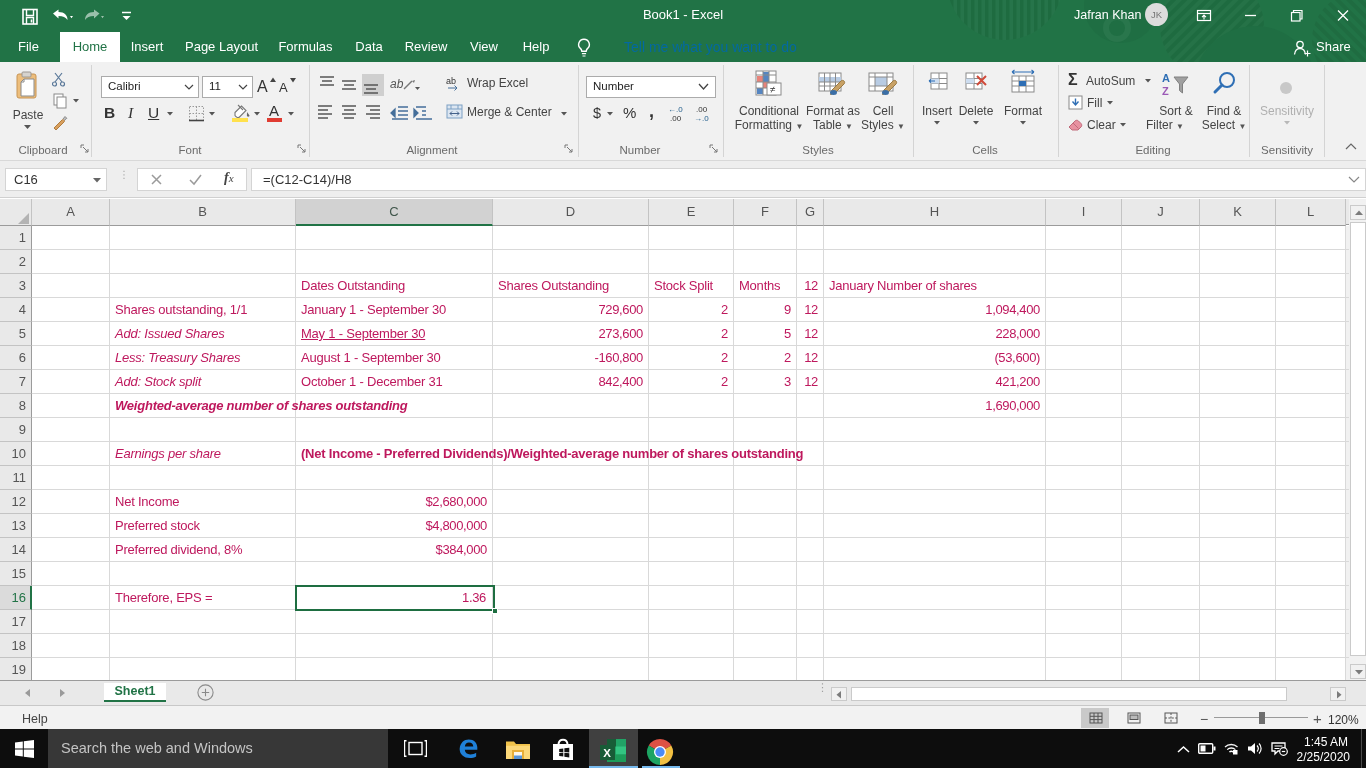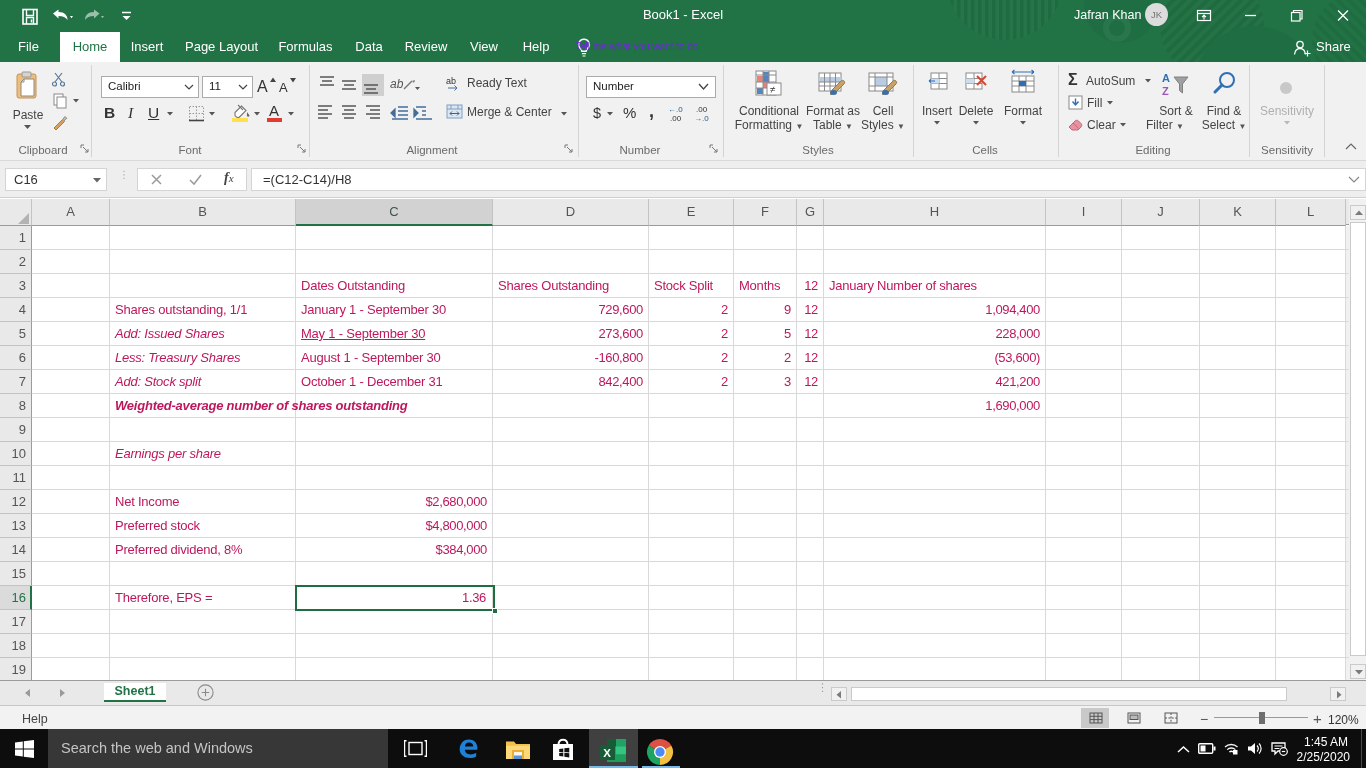--- a/index.html
+++ b/index.html
@@ -101,21 +101,21 @@
   <div class="tab" style="left:342px;width:54px">Data</div>
   <div class="tab" style="left:396px;width:60px">Review</div>
   <div class="tab" style="left:456px;width:56px">View</div>
   <div class="tab" style="left:512px;width:48px">Help</div>
   <svg class="abs" style="left:575px;top:5px" width="18" height="22" viewBox="0 0 18 22">
     <g stroke="#fff" fill="none" stroke-width="1.4">
       <path d="M9 2.2 a5.3 5.3 0 0 1 3.4 9.4 c-0.8 0.7 -1.1 1.6 -1.2 2.6 h-4.4 c-0.1 -1 -0.4 -1.9 -1.2 -2.6 A5.3 5.3 0 0 1 9 2.2 z"></path>
       <path d="M6.9 16.6 h4.2 M7.5 19 h3" stroke-width="1.2"></path>
     </g>
   </svg>
-  <div class="abs" style="left:575px;top:0;line-height:30px;font-size:10px;color:#6d28d9">Tell me what you want to do</div>
+  <div class="abs" style="left:624px;top:0;line-height:30px;font-size:14px;color:#0369a1">Tell me what you want to do</div>
   <svg class="abs" style="left:1292px;top:6px" width="22" height="20" viewBox="0 0 22 20">
     <g stroke="#fff" fill="none" stroke-width="1.3">
       <circle cx="8" cy="6.5" r="3.2"></circle>
       <path d="M2.5 16.5 c0.5 -4 2.5 -6 5.5 -6 s5 2 5.5 6"></path>
       <path d="M15.5 12.5 v6 m-3 -3 h6" stroke-width="1.2"></path>
     </g>
   </svg>
   <div class="abs" style="left:1316px;top:0;line-height:30px;font-size:13px;color:#fff">Share</div>
 </div>
 
@@ -258,21 +258,21 @@
       <path d="M8 2 h10 M8 6 h10 M8 10 h10 M2 14 h16"></path>
       <path d="M5 4 v8 l-4 -4 z" fill="#446e9a"></path>
       <path d="M24 2 h10 M30 6 h4 M30 10 h4 M24 14 h16" transform="translate(2,0)"></path>
       <path d="M25 4 v8 l4 -4 z" fill="#446e9a" transform="translate(-1,0)"></path>
     </g>
   </svg>
   <svg class="abs" style="left:446px;top:13px" width="18" height="18" viewBox="0 0 18 18">
     <text x="0" y="9" font-size="9" fill="#333">ab</text>
     <path d="M2 13 h9 m0 0 l-2.5 -2.5 m2.5 2.5 l-2.5 2.5" stroke="#446e9a" fill="none"></path>
   </svg>
-  <div class="abs" style="left:467px;top:14px;font-size:12px;color:#444">Ready Text</div>
+  <div class="abs" style="left:467px;top:14px;font-size:12px;color:#444">Wrap Excel</div>
   <svg class="abs" style="left:446px;top:42px" width="18" height="16" viewBox="0 0 18 16">
     <rect x="1" y="1" width="15" height="13" fill="#dce6f1" stroke="#7da0c4"></rect>
     <path d="M1 5 h15 M5 1 v4 M12 1 v4" stroke="#7da0c4"></path>
     <path d="M4 9.5 h9 m-9 0 l2 -2 m-2 2 l2 2 m7 -2 l-2 -2 m2 2 l-2 2" stroke="#44618a" fill="none"></path>
   </svg>
   <div class="abs" style="left:467px;top:43px;font-size:12px;color:#444">Merge &amp; Center</div>
   <svg class="abs" style="left:560px;top:49px" width="8" height="6">
       <path d="M1 1 l3 3.5 l3 -3.5 z" fill="#555"></path>
     </svg>
 
@@ -523,20 +523,21 @@
 <div class="cell" style="top:172px;left:115px;font-style:italic;">Add: Stock split</div>
 <div class="cell" style="top:172px;left:301px;">October 1 - December 31</div>
 <div class="cell" style="top:172px;right:723px;letter-spacing:-0.35px;">842,400</div>
 <div class="cell" style="top:172px;right:638px;letter-spacing:-0.35px;">2</div>
 <div class="cell" style="top:172px;right:575px;letter-spacing:-0.35px;">3</div>
 <div class="cell" style="top:172px;right:548px;letter-spacing:-0.35px;">12</div>
 <div class="cell" style="top:172px;right:326px;letter-spacing:-0.35px;">421,200</div>
 <div class="cell" style="top:196px;left:115px;font-weight:bold;font-style:italic;">Weighted-average number of shares outstanding</div>
 <div class="cell" style="top:196px;right:326px;letter-spacing:-0.35px;">1,690,000</div>
 <div class="cell" style="top:244px;left:115px;font-style:italic;">Earnings per share</div>
+<div class="cell" style="top:244px;left:301px;font-weight:bold;">(Net Income - Preferred Dividends)/Weighted-average number of shares outstanding</div>
 <div class="cell" style="top:292px;left:115px;">Net Income</div>
 <div class="cell" style="top:292px;right:879px;letter-spacing:-0.35px;">$2,680,000</div>
 <div class="cell" style="top:316px;left:115px;">Preferred stock</div>
 <div class="cell" style="top:316px;right:879px;letter-spacing:-0.35px;">$4,800,000</div>
 <div class="cell" style="top:340px;left:115px;">Preferred dividend, 8%</div>
 <div class="cell" style="top:340px;right:879px;letter-spacing:-0.35px;">$384,000</div>
 <div class="cell" style="top:388px;left:115px;">Therefore, EPS =</div>
 <div class="cell" style="top:388px;right:879px;padding-right:1px;letter-spacing:-0.35px;">1.36</div>
 <div class="abs" style="left:295px;top:387px;width:200px;height:26px;border:2px solid #1e6e41"></div>
 <div class="abs" style="left:492px;top:410px;width:6px;height:6px;background:#1e6e41;border:1px solid #fff"></div>

